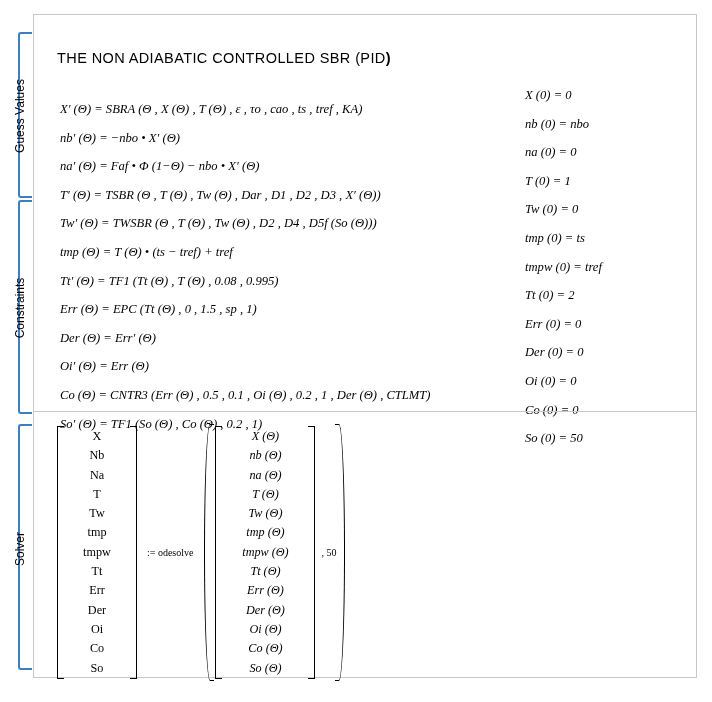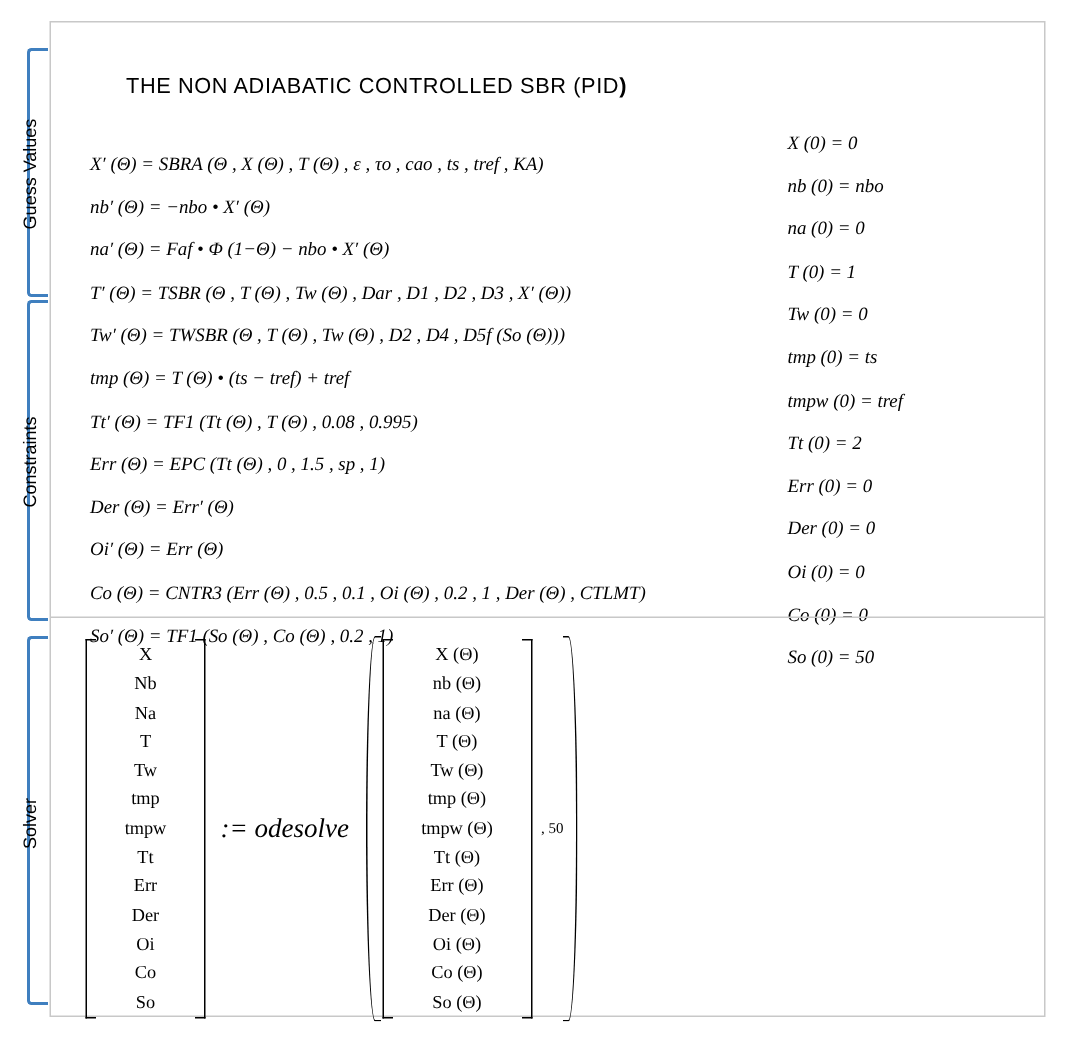--- a/index.html
+++ b/index.html
@@ -80,21 +80,20 @@
 
   
   .title {
     position: absolute;
     left: 57px;
     top: 50px;
     font-size: 14.5px;
     letter-spacing: 0.4px;
     color: #000;
     white-space: nowrap;
-    margin-left: 27px;
   }
   .title .bold-end { font-weight: bold; }
 
   
   .eq-list {
     position: absolute;
     left: 60px;
     top: 95px;
     width: 470px;
   }
@@ -167,26 +166,25 @@
   }
   .cell {
     height: 19.3px;
     line-height: 19.3px;
     text-align: center;
     white-space: nowrap;
     padding: 0 6px;
     font-size: 12.2px;
   }
   .col-lhs .cell { min-width: 54px; }
-  .col-rhs .cell { min-width: 74px; }
+  .col-rhs .cell { min-width: 74px; font-style: italic; }
 
   .assign {
     padding: 0 8px;
-    font-style: italic;
-    font-size: 18px;
+    font-size: 10px;
     white-space: nowrap;
   }
 
   .paren {
     position: relative;
     width: 12px;
     align-self: stretch;
     font-size: 12px;
   }
   .paren::before {

